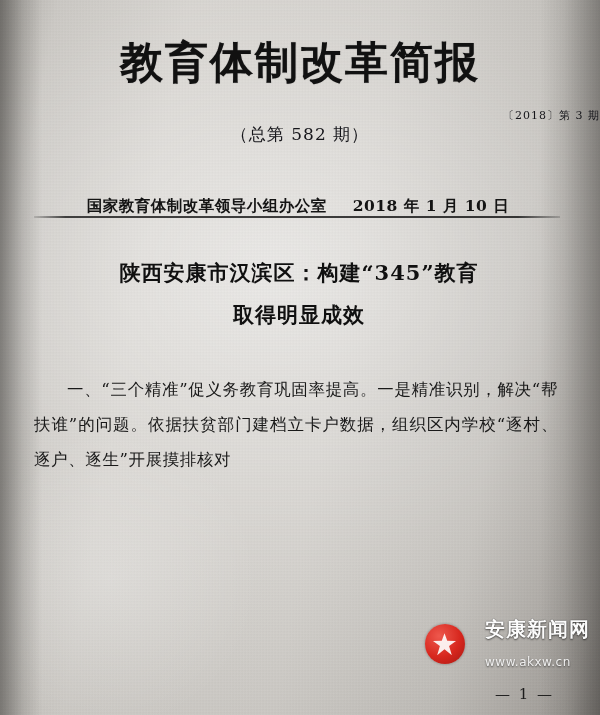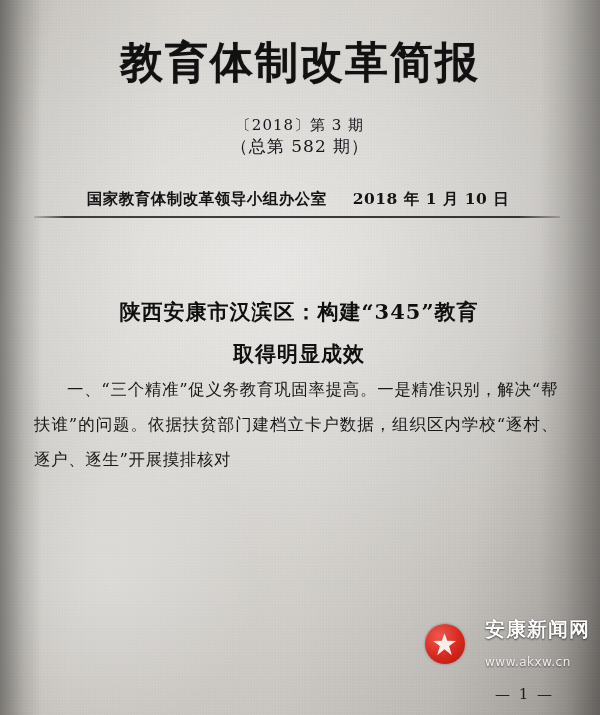--- a/index.html
+++ b/index.html
@@ -83,34 +83,35 @@
   }
   .masthead-title {
     font-family: "DejaVu Serif", serif;
     font-weight: 700;
     font-size: 43px;
     letter-spacing: 2px;
     color: #111;
     text-shadow: 0 0 1px rgba(0,0,0,0.35);
   }
   .issue-line {
-    margin-top: 24px;
-    font-size: 15px;
+    margin-top: 16px;
+    font-size: 11px;
     letter-spacing: 1px;
     color: #15151a;
+    text-align: right;
   }
   .issue-line-2 {
     font-size: 17px;
     letter-spacing: 1px;
     color: #15151a;
   }
 
   .org-row {
     position: absolute;
-    top: 189px;
+    top: 196px;
     left: 40px;
     right: 44px;
     display: flex;
     align-items: baseline;
     justify-content: center;
     gap: 26px;
     font-size: 15.5px;
     letter-spacing: 0.5px;
     color: #141414;
   }
@@ -132,21 +133,20 @@
     position: absolute;
     top: 252px;
     left: 56px;
     right: 58px;
     text-align: center;
     font-weight: 700;
     font-size: 21px;
     line-height: 42px;
     letter-spacing: 1px;
     color: #101010;
-    margin-top: 39px;
   }
   .article-title .l2 { display: block; }
 
   .body {
     position: absolute;
     top: 372px;
     left: 34px;
     right: 42px;
     font-size: 16.5px;
     line-height: 35px;

